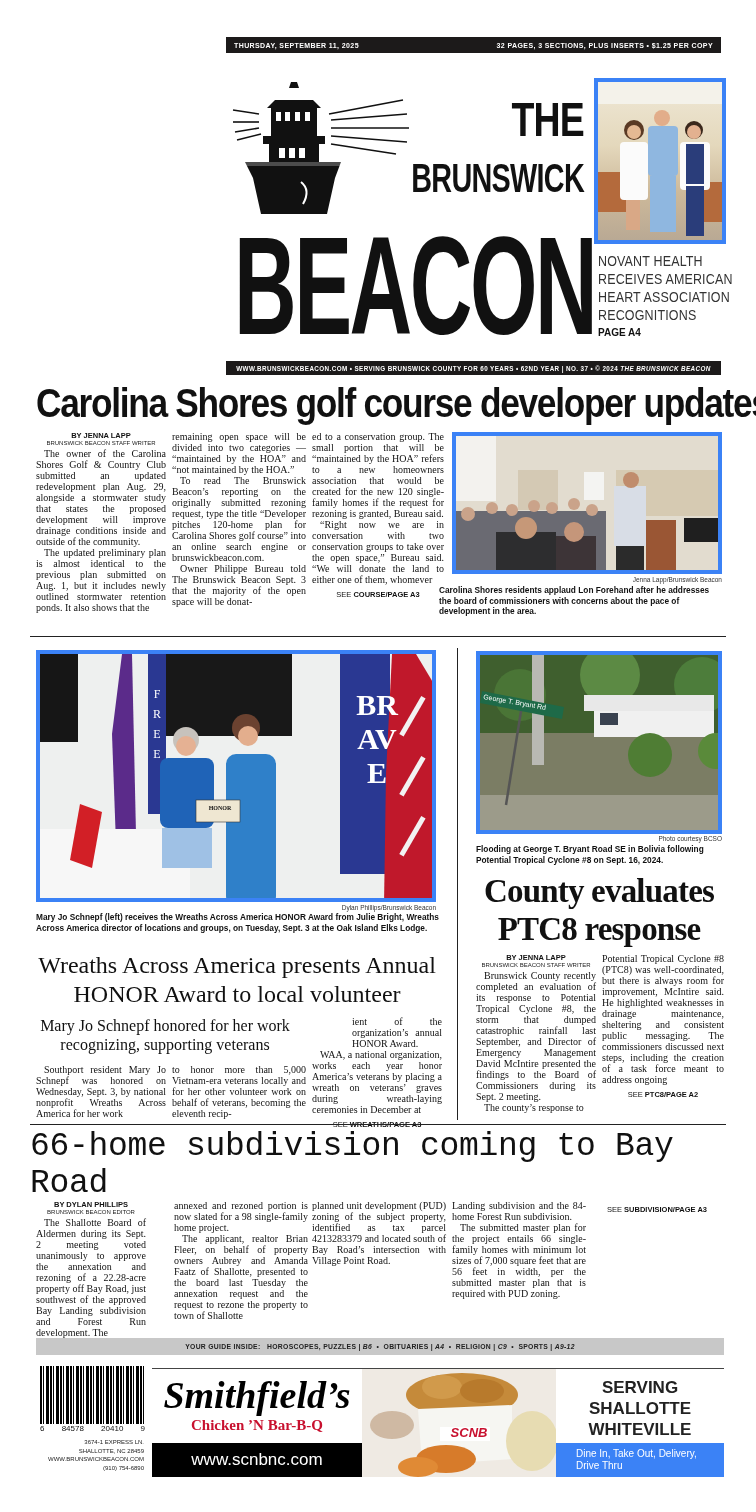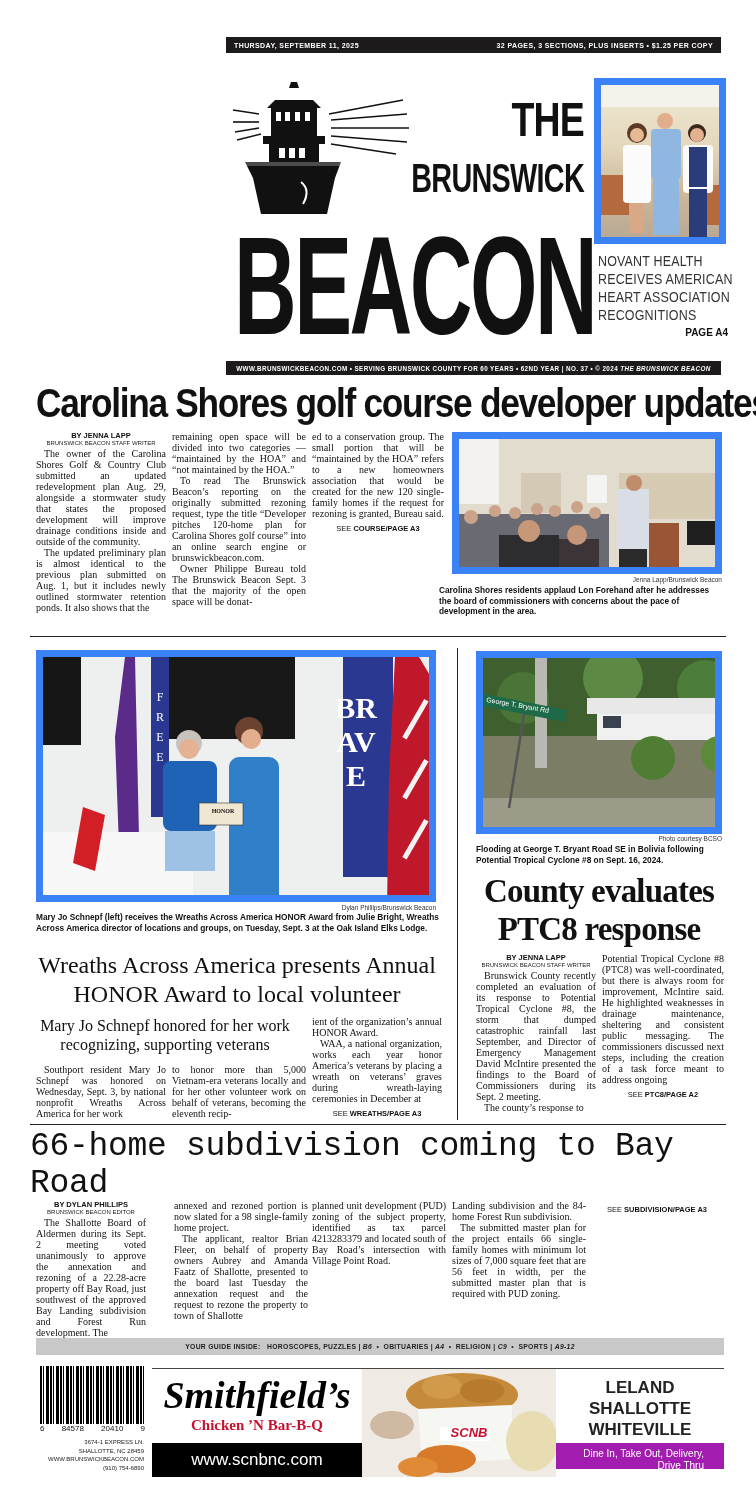--- a/index.html
+++ b/index.html
@@ -3,31 +3,31 @@
 <meta charset="utf-8">
 <style>
   * { box-sizing: border-box; margin: 0; padding: 0; }
   body { width: 756px; height: 1512px; background: #fff; position: relative; overflow: hidden; font-family: "Liberation Serif", serif; color: #111; }
   .abs { position: absolute; }
   .bar { background: #1c1a1a; color: #fff; font-family: "Liberation Sans", sans-serif; font-weight: bold; font-size: 7px; letter-spacing: 0.4px; display: flex; align-items: center; justify-content: space-between; padding: 0 8px; }
   .masthead-the { font-family: "Liberation Sans", sans-serif; font-weight: bold; font-size: 48px; letter-spacing: -1px; transform: scaleX(0.78); transform-origin: right top; text-align: right; }
   .masthead-brunswick { font-family: "Liberation Sans", sans-serif; font-weight: bold; font-size: 40px; transform: scaleX(0.72); transform-origin: right top; text-align: right; letter-spacing: -1px;}
   .masthead-beacon { font-family: "Liberation Sans", sans-serif; font-weight: bold; font-size: 140px; line-height: 1; transform: scaleX(0.62); transform-origin: left top; letter-spacing: -4px; }
   .promo-text { font-family: "Liberation Sans", sans-serif; font-size: 14.5px; line-height: 18px; color: #333; letter-spacing: 0.2px; transform: scaleX(0.86); transform-origin: left top; white-space: nowrap; }
-  .promo-page { font-family: "Liberation Sans", sans-serif; font-weight: bold; font-size: 10px; text-align: right; }
+  .promo-page { font-family: "Liberation Sans", sans-serif; font-weight: bold; font-size: 10px; }
   .headline-main { font-family: "Liberation Sans", sans-serif; font-weight: bold; font-size: 41px; letter-spacing: -1.5px; white-space: nowrap; transform: scaleX(0.86); transform-origin: left top; }
   .byline { font-family: "Liberation Sans", sans-serif; font-weight: bold; font-size: 7.5px; text-align: center; }
   .byline-sub { font-family: "Liberation Sans", sans-serif; font-size: 6px; text-align: center; color: #222; }
   .col { font-size: 10px; line-height: 11px; text-align: justify; hyphens: auto; }
   .col p { text-indent: 8px; }
   .see { font-family: "Liberation Sans", sans-serif; font-size: 7.5px; text-align: center; margin-top: 4px; }
   .see b { font-weight: bold; }
   .credit { font-family: "Liberation Sans", sans-serif; font-size: 6.5px; color: #333; text-align: right; }
   .caption { font-family: "Liberation Sans", sans-serif; font-weight: bold; font-size: 8.3px; line-height: 10.5px; }
-  .photo { border: 7px solid #3b82f6; overflow: hidden; }
+  .photo { border: 4px solid #3b82f6; overflow: hidden; }
   .rule { background: #222; }
   .wreaths-h { font-family: "Liberation Serif", serif; font-size: 24px; line-height: 29px; text-align: center; color: #111; }
   .wreaths-sub { font-family: "Liberation Serif", serif; font-size: 16px; line-height: 19px; text-align: center; }
   .county-h { font-family: "Liberation Serif", serif; font-weight: bold; font-size: 33px; line-height: 38px; text-align: center; letter-spacing: -0.8px; }
   .sub-h { font-family: Liberation Mono, monospace; font-size: 33px; text-align: left; letter-spacing: -0.3px; }
   .guide { background: #c8c8c8; font-family: "Liberation Sans", sans-serif; font-weight: bold; font-size: 6.8px; text-align: center; line-height: 17px; letter-spacing: 0.3px; color: #222; }
   .guide i { font-style: italic; font-weight: bold; }
   .addr { font-family: "Liberation Sans", sans-serif; font-size: 6px; line-height: 8.5px; text-align: right; color: #222; }
 </style>
 </head>
@@ -119,20 +119,21 @@
     <p>The updated preliminary plan is almost identical to the previous plan submitted on Aug. 1, but it includes newly outlined stormwater retention ponds. It also shows that the</p>
   </div>
 </div>
 <div class="abs col" style="left:172px;top:431px;width:134px;">
   <p style="text-indent:0;">remaining open space will be divided into two categories — “maintained by the HOA” and “not maintained by the HOA.”</p>
   <p>To read The Brunswick Beacon’s reporting on the originally submitted rezoning request, type the title “Developer pitches 120-home plan for Carolina Shores golf course” into an online search engine or brunswickbeacon.com.</p>
   <p>Owner Philippe Bureau told The Brunswick Beacon Sept. 3 that the majority of the open space will be donat-</p>
 </div>
 <div class="abs col" style="left:312px;top:431px;width:132px;">
   <p style="text-indent:0;">ed to a conservation group. The small portion that will be “maintained by the HOA” refers to a new homeowners association that would be created for the new 120 single-family homes if the request for rezoning is granted, Bureau said.</p>
+  <p>“Right now we are in conversation with two conservation groups to take over the open space,” Bureau said. “We will donate the land to either one of them, whomever</p>
   <div class="see"><span>SEE </span><b>COURSE/PAGE A3</b></div>
 </div>
 
 <div class="abs photo" style="left:452px;top:432px;width:270px;height:142px;background:#e6e0d4;">
   <svg width="270" height="142" viewBox="0 0 270 142">
     <rect x="0" y="0" width="270" height="142" fill="#e2dccf"></rect>
     <rect x="0" y="0" width="40" height="65" fill="#f3f2ee"></rect>
     <rect x="128" y="36" width="20" height="28" fill="#f4f4f2"></rect>
     <rect x="62" y="34" width="40" height="40" fill="#d4c9b4"></rect>
     <rect x="160" y="34" width="110" height="46" fill="#d6cab2"></rect>
@@ -182,36 +183,36 @@
       <circle cx="146" cy="92" r="10" fill="#e5b193"></circle>
     <rect x="120" y="104" width="54" height="70" rx="8" fill="#1f63b7"></rect>
     <rect x="122" y="174" width="50" height="40" fill="#9fc1e5"></rect>
     <circle cx="206" cy="74" r="14" fill="#6b4230"></circle>
       <circle cx="208" cy="82" r="10" fill="#e3ae8d"></circle>
     <rect x="186" y="100" width="50" height="152" rx="10" fill="#2f80c9"></rect>
     <rect x="156" y="146" width="44" height="22" fill="#efe7d2" stroke="#333" stroke-width="0.6"></rect>
   </svg>
   <div class="abs" style="left:160px;top:151px;width:40px;font-size:6px;font-weight:bold;text-align:center;">HONOR</div>
   <div class="abs" style="left:110px;top:30px;width:14px;font-size:12px;color:#fff;word-break:break-all;line-height:20px;text-align:center;">FREE</div>
-  <div class="abs" style="left:288px;top:34px;width:50px;font-size:30px;font-weight:bold;color:#fff;word-break:break-all;line-height:34px;text-align:center;">BRAVE</div>
+  <div class="abs" style="left:312px;top:34px;width:50px;font-size:30px;font-weight:bold;color:#fff;word-break:break-all;line-height:34px;text-align:center;">BRAVE</div>
 </div>
 <div class="abs credit" style="left:36px;top:904px;width:400px;">Dylan Phillips/Brunswick Beacon</div>
 <div class="abs caption" style="left:36px;top:912px;width:404px;">Mary Jo Schnepf (left) receives the Wreaths Across America HONOR Award from Julie Bright, Wreaths Across America director of locations and groups, on Tuesday, Sept. 3 at the Oak Island Elks Lodge.</div>
 
 <div class="abs wreaths-h" style="left:32px;top:951px;width:410px;">Wreaths Across America presents Annual HONOR Award to local volunteer</div>
 <div class="abs wreaths-sub" style="left:30px;top:1016px;width:270px;">Mary Jo Schnepf honored for her work recognizing, supporting veterans</div>
 
 <div class="abs col" style="left:36px;top:1064px;width:130px;">
   <p>Southport resident Mary Jo Schnepf was honored on Wednesday, Sept. 3, by national nonprofit Wreaths Across America for her work</p>
 </div>
 <div class="abs col" style="left:172px;top:1064px;width:134px;">
   <p style="text-indent:0;">to honor more than 5,000 Vietnam-era veterans locally and for her other volunteer work on behalf of veterans, becoming the eleventh recip-</p>
 </div>
 <div class="abs col" style="left:312px;top:1016px;width:130px;">
-  <p style="text-indent:0;">ient of the organization’s annual HONOR Award.</p>
+  <p style="text-indent:0;margin-left:40px;">ient of the organization’s annual HONOR Award.</p>
   <p>WAA, a national organization, works each year honor America’s veterans by placing a wreath on veterans’ graves during wreath-laying ceremonies in December at</p>
   <div class="see"><span>SEE </span><b>WREATHS/PAGE A3</b></div>
 </div>
 
 <div class="abs rule" style="left:457px;top:648px;width:1px;height:472px;"></div>
 
 <div class="abs photo" style="left:476px;top:651px;width:246px;height:183px;">
   <svg width="246" height="183" viewBox="0 0 246 183">
     <rect width="246" height="183" fill="#4f6a3a"></rect>
     <rect x="0" y="0" width="246" height="80" fill="#3f5f2e"></rect>
@@ -314,18 +315,18 @@
       <polygon points="56,40 150,36 150,90 60,96" fill="#f6f6f2"></polygon>
       <rect x="78" y="58" width="50" height="14" fill="#fff"></rect>
       <ellipse cx="30" cy="56" rx="22" ry="14" fill="#cfb9a3"></ellipse>
       <ellipse cx="170" cy="72" rx="26" ry="30" fill="#e7dcb2"></ellipse>
       <ellipse cx="84" cy="90" rx="30" ry="14" fill="#d77b2a"></ellipse>
       <ellipse cx="56" cy="98" rx="20" ry="10" fill="#e08a35"></ellipse>
     </svg>
     <div class="abs" style="left:82px;top:56px;width:50px;font-family:'Liberation Sans',sans-serif;font-weight:bold;font-style:italic;font-size:13px;color:#c8102e;text-align:center;">SCNB</div>
   </div>
   <div class="abs" style="left:404px;top:0;width:168px;height:86px;background:#fff;text-align:center;font-family:'Liberation Sans',sans-serif;font-weight:bold;font-size:17px;line-height:21px;padding-top:8px;color:#222;">
-    <div>LELAND</div>
+    <div>SERVING</div>
     <div>SHALLOTTE</div>
     <div>WHITEVILLE</div>
   </div>
-  <div class="abs" style="left:404px;top:74px;width:168px;height:26px;background:#a21caf;color:#fff;font-family:'Liberation Sans',sans-serif;font-size:10px;line-height:12px;text-align:right;padding:5px 20px 0;">Dine In, Take Out, Delivery, Drive Thru</div>
+  <div class="abs" style="left:404px;top:74px;width:168px;height:34px;background:#3b82f6;color:#fff;font-family:'Liberation Sans',sans-serif;font-size:10px;line-height:12px;text-align:left;padding:5px 20px 0;">Dine In, Take Out, Delivery, Drive Thru</div>
 </div>
 
 </body></html>

